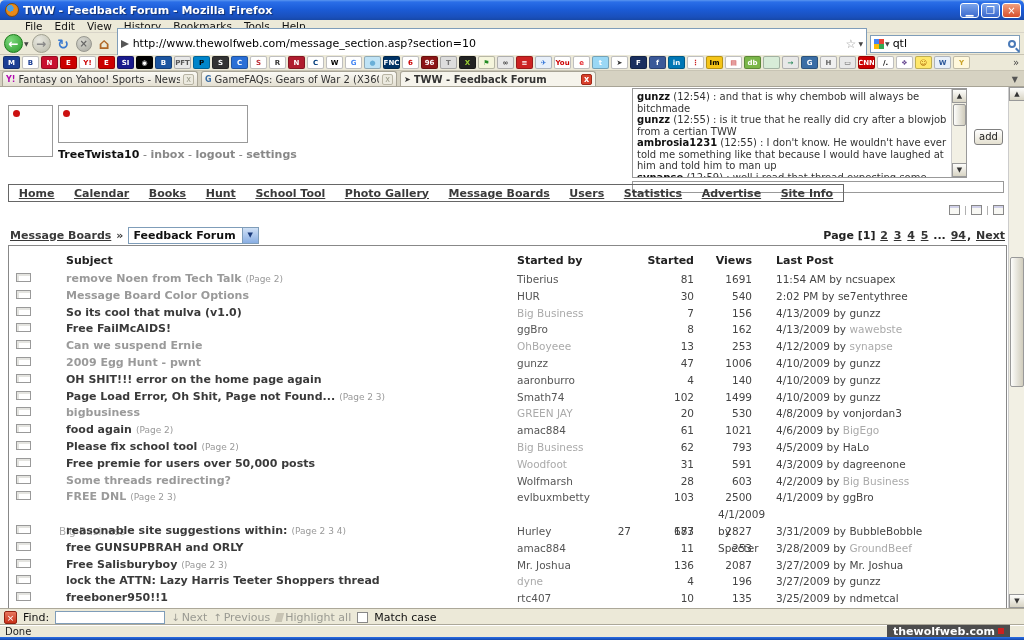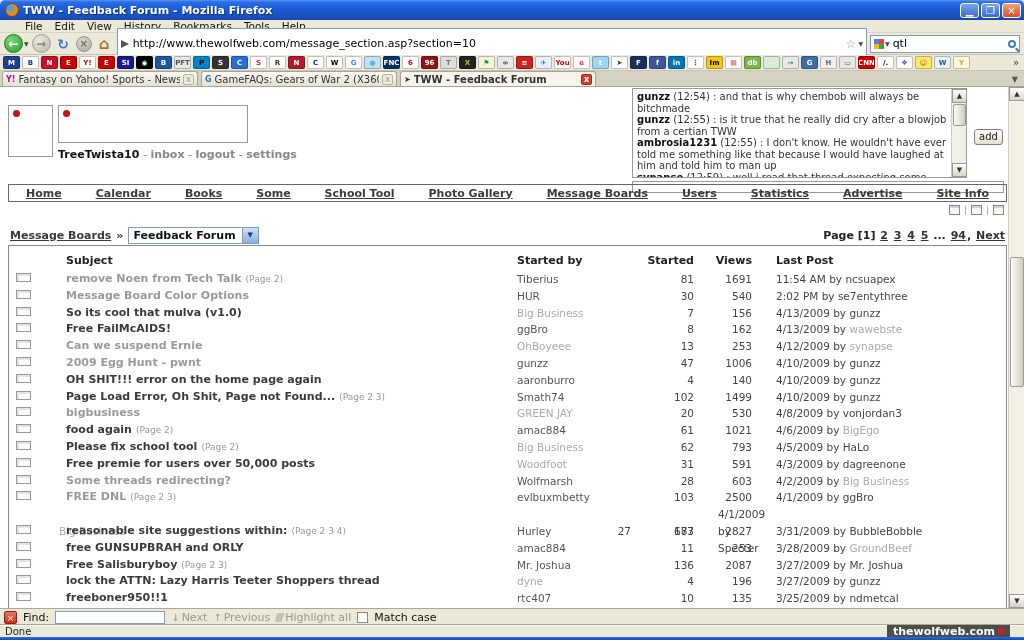--- a/index.html
+++ b/index.html
@@ -78,21 +78,21 @@
     font-size:10px; line-height:11.5px; color:#333; padding:2px 18px 2px 4px; overflow:hidden; }
   .chat-line b { color:#111; }
   .chat-scroll { position:absolute; right:0; top:0; bottom:0; width:15px; background:#f2f0e4; border-left:1px solid #ccc; }
   .sbtn { position:absolute; left:0; width:15px; height:14px; background:linear-gradient(180deg,#fdfdfb,#d8d4c4);
     border:1px solid #999; font-size:7px; color:#333; text-align:center; line-height:13px; }
   .sthumb { position:absolute; left:1px; width:13px; background:linear-gradient(90deg,#fdfdfb,#d0ccbc); border:1px solid #999; border-radius:2px; }
   .addbtn { position:absolute; left:974px; top:42px; width:29px; height:16px; font-size:10px;
     background:linear-gradient(180deg,#fff,#e4e0d0); border:1px solid #808080; border-radius:3px; text-align:center; line-height:14px; color:#222; }
   .chatinput { position:absolute; left:632px; top:94px; width:372px; height:12px; background:#fff; border:1px solid #999; }
 
-  .mainnav { position:absolute; left:8px; top:97px; width:999px; height:18px; border:1px solid #666;
+  .mainnav { position:absolute; left:8px; top:97px; width:836px; height:18px; border:1px solid #666;
     display:flex; align-items:center; justify-content:space-around; font-size:11px; }
   .mainnav a { color:#3a3a3a; font-weight:bold; text-decoration:underline; }
 
   .layouticons { position:absolute; right:20px; top:118px; display:flex; align-items:center; gap:4px; color:#999; font-size:9px; }
   .lyico { width:11px; height:10px; border:1px solid #888; background:#f8f8f4; box-shadow:inset 0 2px 0 #d0d0e8; }
 
   .crumbrow { position:absolute; left:10px; top:139px; right:18px; height:18px; display:flex; align-items:center; }
   .crumbrow .bc-link { color:#3a3a3a; font-weight:bold; text-decoration:underline; font-size:11px; }
   .bc-arrow { margin:0 5px; color:#333; font-weight:bold; }
   .selectbox { height:17px; border:1px solid #7f9db9; background:#fff; display:flex; align-items:center; font-size:11px; font-weight:bold; color:#111; }
@@ -285,21 +285,21 @@
         <span class="sbtn" style="bottom:0;">▼</span>
       </div>
     </div>
     <span class="addbtn">add</span>
     <div class="chatinput"></div>
 
     <div class="mainnav">
         <a>Home</a>
         <a>Calendar</a>
         <a>Books</a>
-        <a>Some</a>
+        <a>Hunt</a>
         <a>School Tool</a>
         <a>Photo Gallery</a>
         <a>Message Boards</a>
         <a>Users</a>
         <a>Statistics</a>
         <a>Advertise</a>
         <a>Site Info</a>
       </div>
 
     <div class="layouticons">

